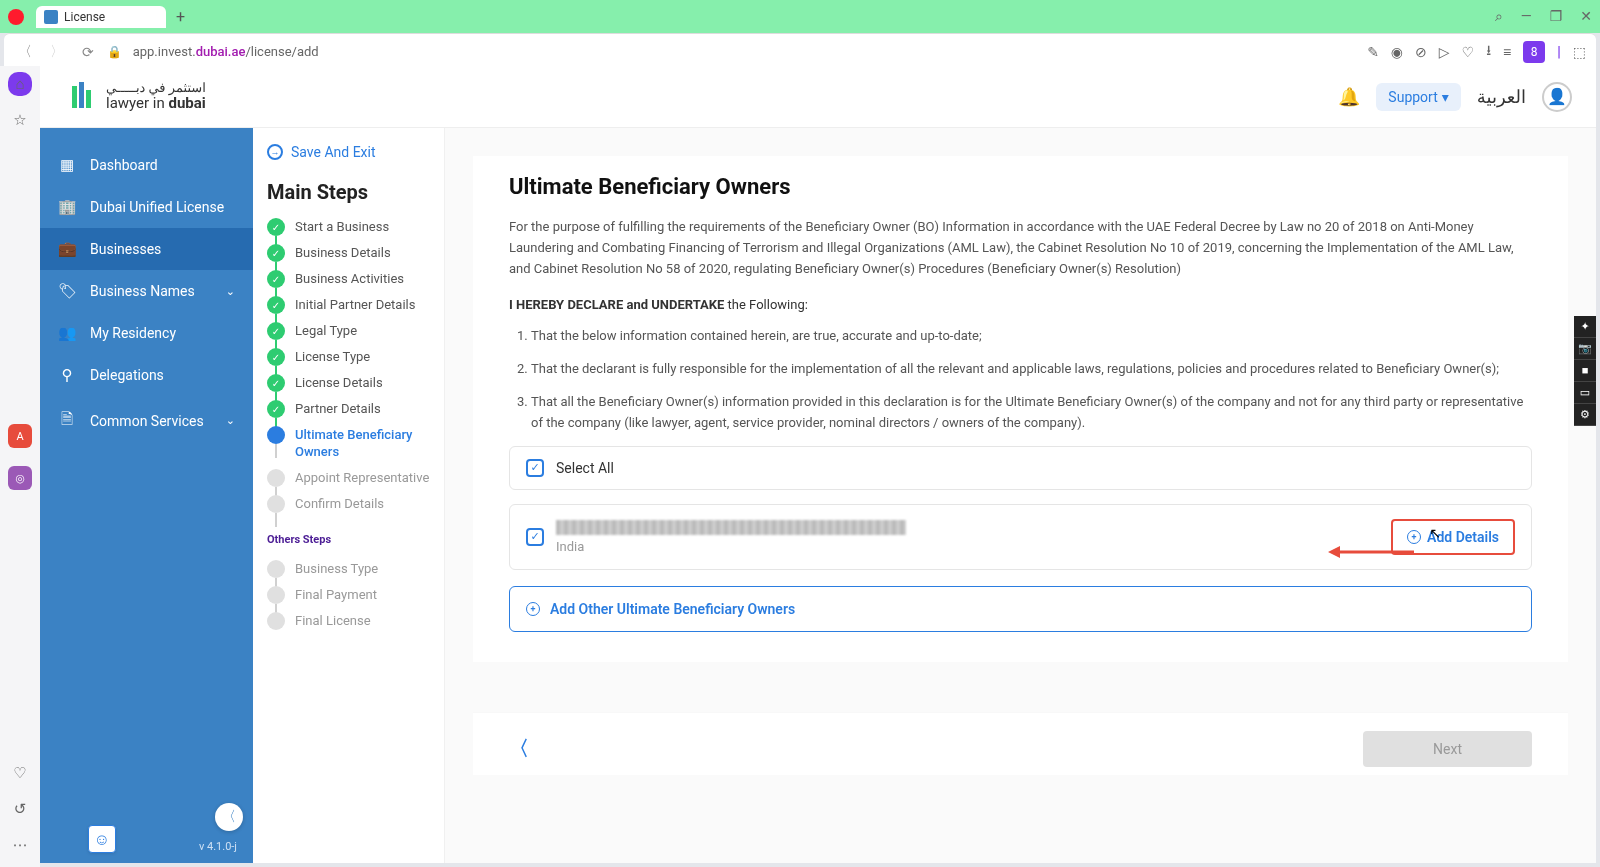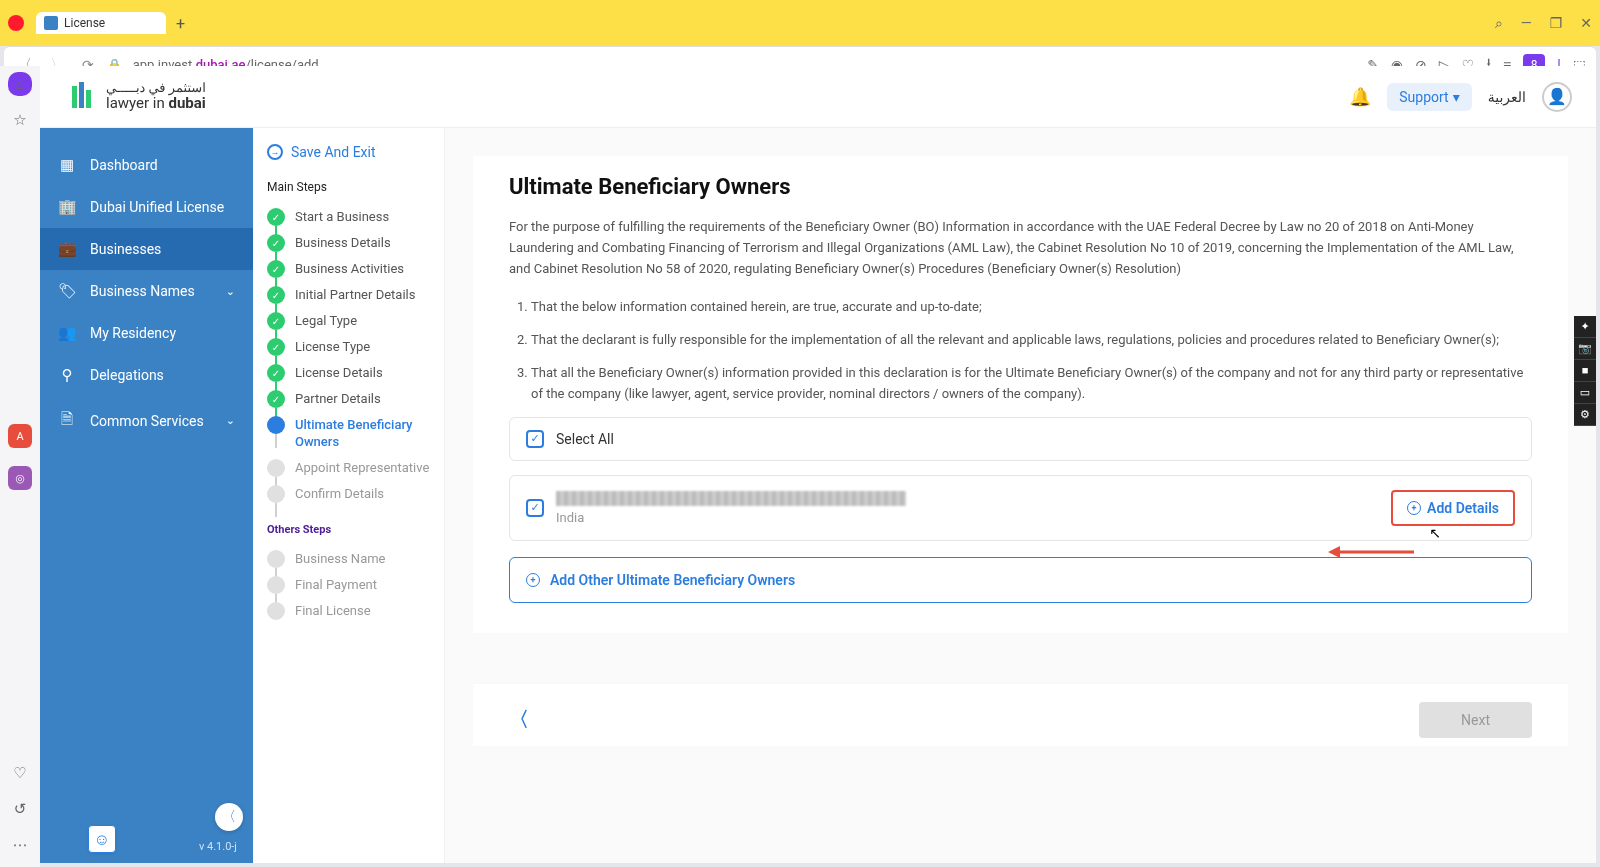--- a/index.html
+++ b/index.html
@@ -1,19 +1,19 @@
 <!DOCTYPE html>
 <html><head>
 <meta charset="utf-8">
 <style>
 * { margin: 0; padding: 0; box-sizing: border-box; font-family: -apple-system, BlinkMacSystemFont, "Segoe UI", Roboto, Arial, sans-serif; }
 body { background: #e4e6eb; overflow: hidden; }
 
 
-.browser-top { background: #fde047; height: 46px; display: flex; align-items: center; padding: 0 8px; }
+.browser-top { background: #86efac; height: 33px; display: flex; align-items: center; padding: 0 8px; }
 .opera-icon { width: 16px; height: 16px; background: #ff1b2d; border-radius: 50%; margin-right: 12px; }
 .tab { background: #fff; border-radius: 6px 6px 0 0; padding: 4px 30px 4px 8px; display: flex; align-items: center; gap: 6px; font-size: 12px; color: #333; position: relative; min-width: 130px; }
 .tab-favicon { width: 14px; height: 14px; background: #3b82c4; border-radius: 2px; }
 .tab-add { margin-left: 10px; color: #555; font-size: 16px; cursor: pointer; }
 .browser-window-controls { margin-left: auto; display: flex; gap: 18px; color: #666; }
 .browser-window-controls span { cursor: pointer; font-size: 14px; }
 
 .addr-bar-row { background: #fff; height: 36px; display: flex; align-items: center; padding: 0 10px; gap: 10px; border-top: 1px solid #ddd; margin: 0 4px; border-radius: 6px 6px 0 0; }
 .nav-btn { color: #888; font-size: 14px; cursor: pointer; padding: 0 4px; }
 .lock-icon { color: #333; font-size: 12px; }
@@ -38,40 +38,40 @@
 .logo-block { display: flex; align-items: center; gap: 8px; }
 .logo-img { width: 34px; height: 34px; position: relative; }
 .logo-img svg { width: 100%; height: 100%; }
 .logo-text { display: flex; flex-direction: column; line-height: 1.1; }
 .logo-ar { font-size: 13px; color: #333; letter-spacing: 1px; }
 .logo-en { font-size: 15px; color: #333; }
 .logo-en b { font-weight: 700; }
 .header-right { margin-left: auto; display: flex; align-items: center; gap: 16px; }
 .bell-icon { color: #666; font-size: 18px; cursor: pointer; }
 .support-btn { background: #e8f0fb; color: #2b7de0; padding: 6px 12px; border-radius: 6px; font-size: 14px; cursor: pointer; display: flex; align-items: center; gap: 4px; }
-.lang-toggle { color: #333; font-size: 14px; cursor: pointer; }
+.lang-toggle { color: #333; font-size: 18px; cursor: pointer; }
 .avatar-circle { width: 30px; height: 30px; border: 2px solid #ccc; border-radius: 50%; display: flex; align-items: center; justify-content: center; color: #888; cursor: pointer; }
 
 
 .app-body { flex: 1; display: flex; overflow: hidden; }
 
 
 .main-nav { width: 213px; background: #3b82c4; color: #fff; display: flex; flex-direction: column; padding-top: 16px; position: relative; }
 .nav-item { display: flex; align-items: center; gap: 14px; padding: 12px 18px; font-size: 14px; cursor: pointer; }
 .nav-item.active { background: #266bb0; }
 .nav-item .nav-icon { width: 18px; font-size: 15px; text-align: center; }
 .nav-item .chev { margin-left: auto; font-size: 11px; }
 .nav-footer { margin-top: auto; padding: 10px 16px; font-size: 11px; color: #cde0f4; text-align: right; }
 .collapse-btn { position: absolute; right: 10px; bottom: 32px; width: 28px; height: 28px; background: #fff; color: #3b82c4; border-radius: 50%; display: flex; align-items: center; justify-content: center; font-size: 14px; cursor: pointer; box-shadow: 0 1px 4px rgba(0,0,0,0.2); }
 
 
 .steps-col { width: 192px; background: #fff; padding: 16px 14px; border-right: 1px solid #f0f0f0; }
 .save-exit { color: #2b7de0; font-size: 14px; cursor: pointer; display: flex; align-items: center; gap: 8px; margin-bottom: 20px; }
 .save-exit .circ-arrow { width: 16px; height: 16px; border: 2px solid #2b7de0; border-radius: 50%; display: flex; align-items: center; justify-content: center; font-size: 9px; }
-.steps-heading { font-size: 12px; font-weight: 400; color: #222; margin-bottom: 14px; }
+.steps-heading { font-size: 20px; font-weight: 700; color: #222; margin-bottom: 14px; }
 .step-item { display: flex; align-items: flex-start; gap: 10px; margin-bottom: 8px; font-size: 13px; cursor: pointer; position: relative; }
 .step-item::before { content: ''; position: absolute; left: 8px; top: 18px; width: 2px; height: 14px; background: #d0d0d0; }
 .step-item:last-child::before { display: none; }
 .step-dot { width: 18px; height: 18px; border-radius: 50%; flex-shrink: 0; display: flex; align-items: center; justify-content: center; font-size: 10px; position: relative; z-index: 1; }
 .step-done .step-dot { background: #2ecc71; color: #fff; }
 .step-done .step-label { color: #555; }
 .step-current .step-dot { background: #2b7de0; }
 .step-current .step-label { color: #2b7de0; font-weight: 500; }
 .step-pending .step-dot { background: #e0e0e0; }
 .step-pending .step-label { color: #999; }
@@ -96,21 +96,21 @@
 .owner-name-redact { width: 350px; height: 15px; background: repeating-linear-gradient(90deg, #bbb 0 4px, #ccc 4px 8px); filter: blur(1px); margin-bottom: 4px; }
 .owner-country { font-size: 13px; color: #999; }
 .add-details-btn { border: 2px solid #e74c3c; border-radius: 4px; padding: 8px 14px; color: #2b7de0; font-size: 14px; font-weight: 600; cursor: pointer; display: flex; align-items: center; gap: 6px; background: #fff; }
 .plus-circ { width: 14px; height: 14px; border: 1.5px solid #2b7de0; border-radius: 50%; display: flex; align-items: center; justify-content: center; font-size: 9px; }
 .add-other-btn { border: 1px solid #2b7de0; border-radius: 6px; padding: 14px 16px; color: #2b7de0; font-size: 14px; font-weight: 600; cursor: pointer; display: flex; align-items: center; gap: 10px; }
 .pointer-arrow { position: absolute; right: 180px; top: 416px; pointer-events:none; }
 .pointer-arrow svg { width: 90px; height: 16px; }
 
 .footer-nav { display: flex; align-items: center; padding: 18px 36px 8px; background:#fff; margin-top:40px; border-top: 1px solid #f8f8f8; }
 .back-btn { color: #2b7de0; font-size: 20px; cursor: pointer; font-weight: 700; }
-.next-btn { margin-left: auto; background: #e0e0e0; color: #999; padding: 10px 42px; border-radius: 4px; font-size: 14px; cursor: not-allowed; text-align: center; }
+.next-btn { margin-left: auto; background: #e0e0e0; color: #999; padding: 10px 70px; border-radius: 4px; font-size: 14px; cursor: not-allowed; text-align: center; }
 
 .smiley-fixed { position: absolute; left: 48px; bottom: 10px; width: 28px; height: 28px; background: #fff; border: 1px solid #2b7de0; border-radius: 4px; display:flex; align-items:center; justify-content:center; color:#2b7de0; box-shadow: 0 1px 3px rgba(0,0,0,0.1); z-index:5; }
 
 
 .right-float { position: absolute; right: 0; top: 250px; width: 22px; background: #222; display: flex; flex-direction: column; z-index:10; }
 .right-float span { color: #fff; font-size: 11px; padding: 4px 0; text-align: center; border-bottom: 1px solid #444; cursor: pointer; }
 
 .cursor-pointer-fake { position: absolute; top: 459px; right: 155px; font-size: 14px; color: #000; pointer-events:none; z-index:6; }
 </style>
 </head>
@@ -276,36 +276,37 @@
           <span class="step-label">Appoint Representative</span>
         </div>
       <div class="step-item step-pending">
           <span class="step-dot"></span>
           <span class="step-label">Confirm Details</span>
         </div>
 
       <div class="subheading">Others Steps</div>
       <div class="step-item step-pending">
           <span class="step-dot"></span>
-          <span class="step-label">Business Name</span>
+          <span class="step-label">Business Type</span>
         </div>
       <div class="step-item step-pending">
           <span class="step-dot"></span>
           <span class="step-label">Final Payment</span>
         </div>
       <div class="step-item step-pending">
           <span class="step-dot"></span>
           <span class="step-label">Final License</span>
         </div>
     </div>
 
     <div class="main-content">
       <div class="content-card">
         <h1 class="page-title">Ultimate Beneficiary Owners</h1>
         <p class="intro-para">For the purpose of fulfilling the requirements of the Beneficiary Owner (BO) Information in accordance with the UAE Federal Decree by Law no 20 of 2018 on Anti-Money Laundering and Combating Financing of Terrorism and Illegal Organizations (AML Law), the Cabinet Resolution No 10 of 2019, concerning the Implementation of the AML Law, and Cabinet Resolution No 58 of 2020, regulating Beneficiary Owner(s) Procedures (Beneficiary Owner(s) Resolution)</p>
+        <p class="declare-line"><b>I HEREBY DECLARE and UNDERTAKE</b><span> the Following:</span></p>
         <ol class="decl-list">
           <li>That the below information contained herein, are true, accurate and up-to-date;</li>
           <li>That the declarant is fully responsible for the implementation of all the relevant and applicable laws, regulations, policies and procedures related to Beneficiary Owner(s);</li>
           <li>That all the Beneficiary Owner(s) information provided in this declaration is for the Ultimate Beneficiary Owner(s) of the company and not for any third party or representative of the company (like lawyer, agent, service provider, nominal directors / owners of the company).</li>
         </ol>
 
         <div class="select-all-row">
           <span class="cb">✓</span>
           <span>Select All</span>
         </div>

